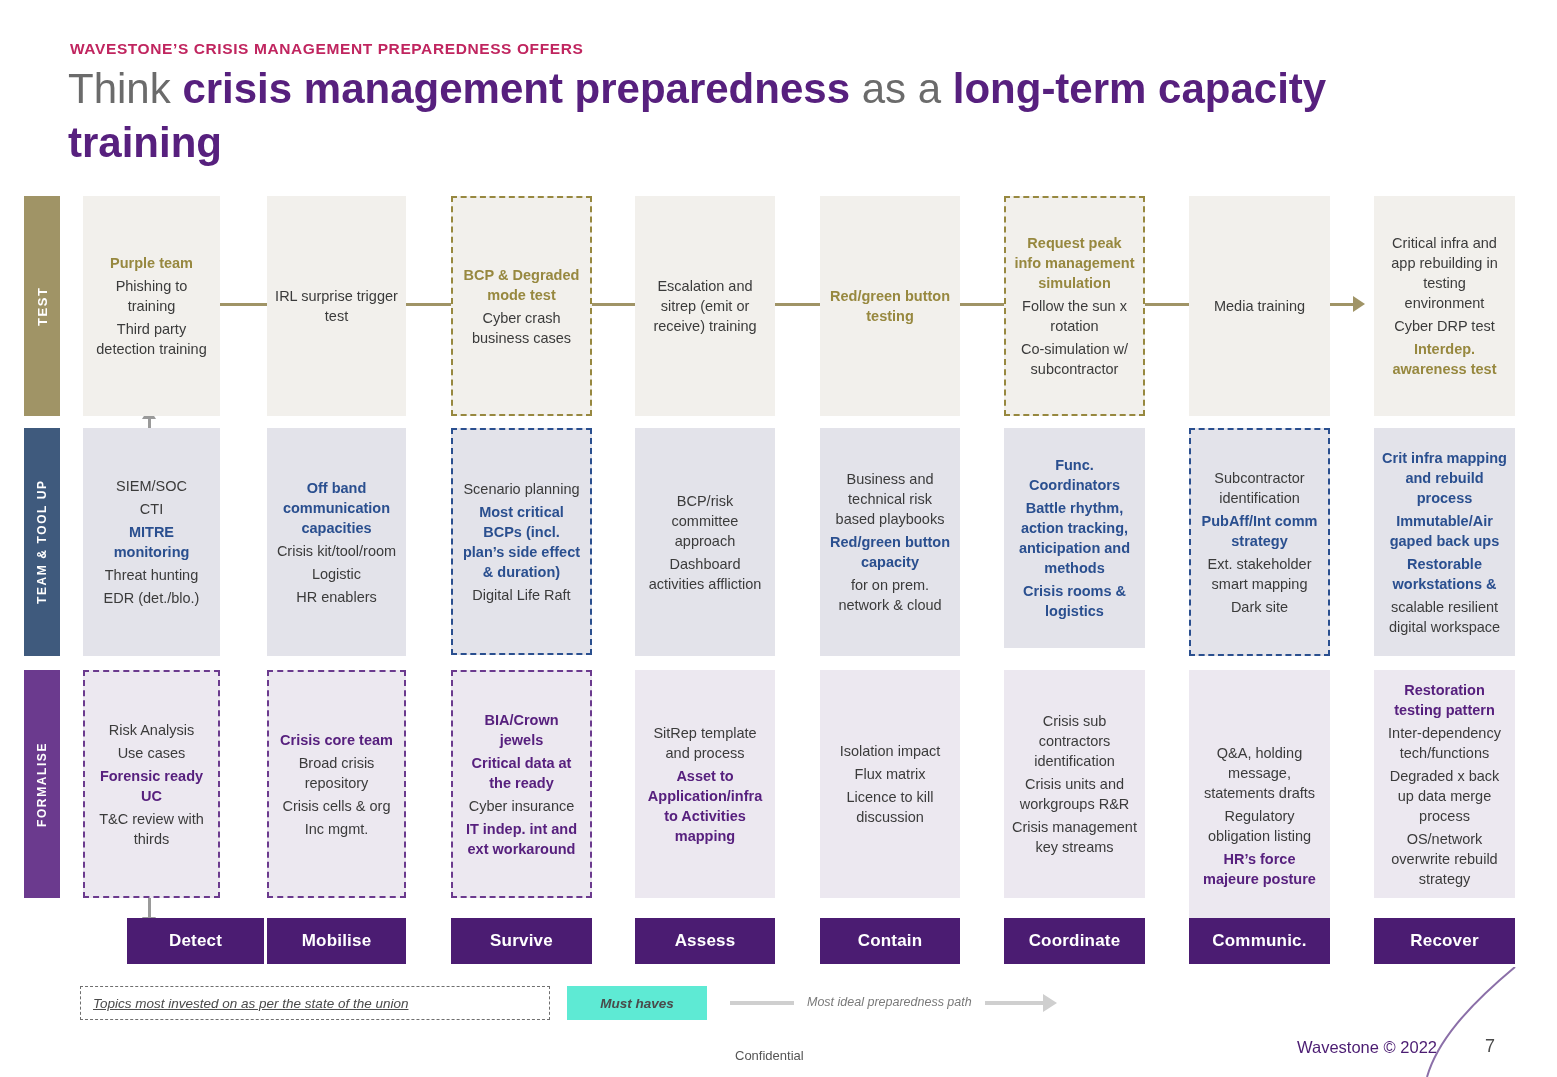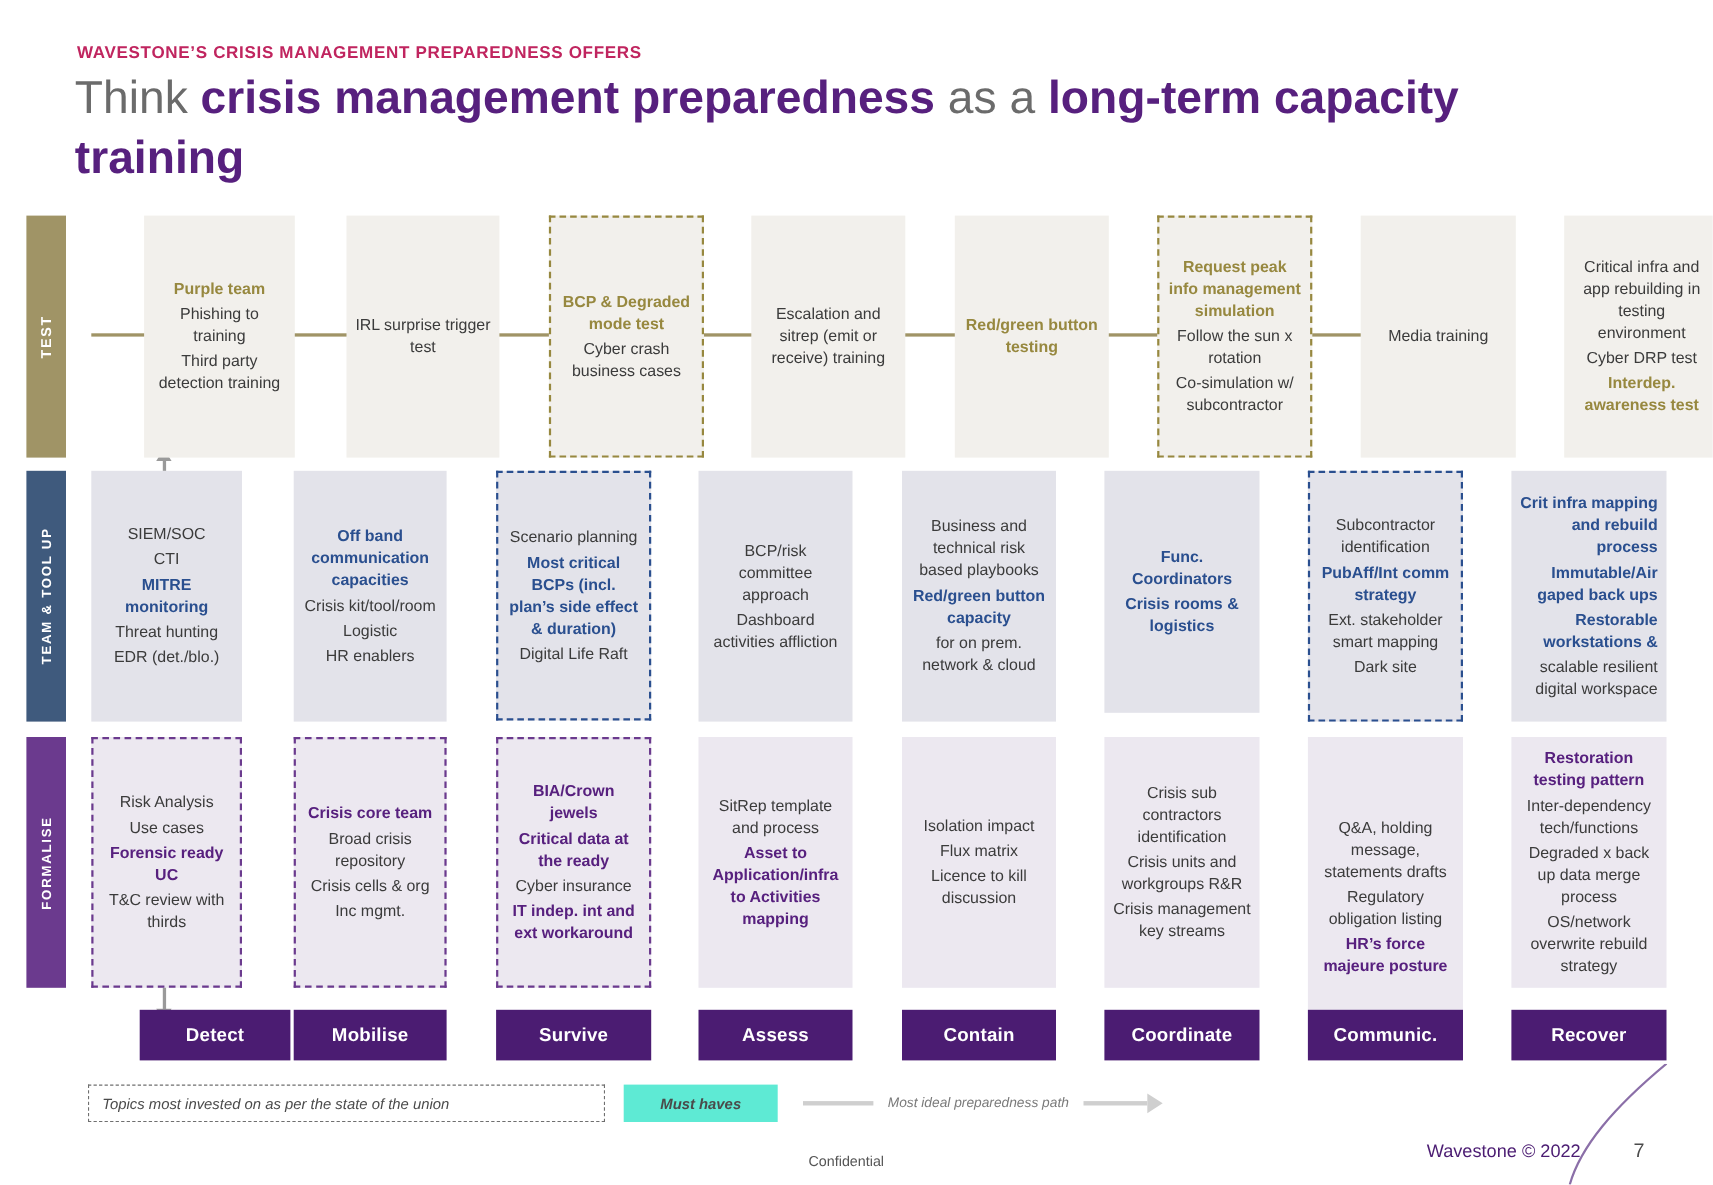--- a/index.html
+++ b/index.html
@@ -42,21 +42,21 @@
     position:absolute;
     padding:10px 8px;
     font-size:14.5px;
     line-height:1.38;
     text-align:center;
     display:flex; flex-direction:column; justify-content:center; align-items:center;
     gap:3px;
   }
   .cell div { width:100%; }
 
-  .r1 { background:#f2f0ec; top:196px; height:220px; color:#3b3b3b;margin-left:48px; }
+  .r1 { background:#f2f0ec; top:196px; height:220px; color:#3b3b3b; }
   .r1 .hl { color:#97883f; font-weight:700; }
   .r2 { background:#e3e3ea; top:428px; height:228px; }
   .r2 .hl { color:#2a4f8f; font-weight:700; }
   .r3 { background:#ece8f0; top:670px; height:228px; }
   .r3 .hl { color:#57207e; font-weight:700; }
 
   .dash-gold  { background:#f2f0ec; border:2px dashed #97883f; }
   .dash-blue  { background:#e3e3ea; border:2px dashed #2a4f8f; }
   .dash-purp  { background:#ece8f0; border:2px dashed #6b3a8e; }
 
@@ -92,21 +92,21 @@
     content:""; position:absolute; left:-6px; bottom:-10px; width:0; height:0;
     border-left:7.5px solid transparent; border-right:7.5px solid transparent;
     border-top:11px solid #9a9a9a;
   }
 
   
   .legend { position:absolute; left:80px; top:986px; width:1100px; height:40px; }
   .lg-box1 {
     position:absolute; left:0; top:0; width:470px; height:34px;
     border:1px dashed #6f6f6f; display:flex; align-items:center; padding-left:12px;
-    font-size:13.5px; font-style:italic; color:#4a4a4a;
+    font-size:13.5px; font-style:italic; color:#4a4a4a;text-decoration:underline;
   }
   .lg-box2 {
     position:absolute; left:487px; top:0; width:140px; height:34px;
     background:#5eead4; display:flex; align-items:center; justify-content:center;
     font-size:13.5px; font-style:italic; font-weight:700; color:#4a4a4a;
   }
   .lg-line { position:absolute; left:650px; top:15px; width:64px; height:4px; background:#cfcfcf; }
   .lg-text3 { position:absolute; left:727px; top:9px; font-size:12.5px; font-style:italic; color:#7a7a7a; }
   .lg-line2 { position:absolute; left:905px; top:15px; width:58px; height:4px; background:#cfcfcf; }
   .lg-arrow2 { position:absolute; left:963px; top:8px; width:0;height:0;
@@ -188,29 +188,30 @@
         <div>BCP/risk committee approach</div>
         <div>Dashboard activities affliction</div>
       </div>
       <div class="cell r2" style="left: 820px; width: 140px; top: 428px; height: 228px;">
         <div>Business and technical risk based playbooks</div>
         <div class="hl">Red/green button capacity</div>
         <div>for on prem. network &amp; cloud</div>
       </div>
       <div class="cell r2" style="left: 1004px; width: 141px; top: 428px; height: 220px;">
         <div class="hl">Func. Coordinators</div>
+        <div class="hl">Battle rhythm, action tracking, anticipation and methods</div>
         <div class="hl">Crisis rooms &amp; logistics</div>
       </div>
       <div class="cell r2 dash-blue" style="left: 1189px; width: 141px; top: 428px; height: 228px;">
         <div>Subcontractor identification</div>
         <div class="hl">PubAff/Int comm strategy</div>
         <div>Ext. stakeholder smart mapping</div>
         <div>Dark site</div>
       </div>
-      <div class="cell r2" style="left: 1374px; width: 141px; top: 428px; height: 228px; text-align: right;">
+      <div class="cell r2" style="left: 1374px; width: 141px; top: 428px; height: 228px;">
         <div class="hl">Crit infra mapping and rebuild process</div>
         <div class="hl">Immutable/Air gaped back ups</div>
         <div class="hl">Restorable workstations &amp;</div>
         <div>scalable resilient digital workspace</div>
       </div>
       <div class="cell r3 dash-purp" style="left: 83px; width: 137px; top: 670px; height: 228px;">
         <div>Risk Analysis</div>
         <div>Use cases</div>
         <div class="hl">Forensic ready UC</div>
         <div>T&amp;C review with thirds</div>

